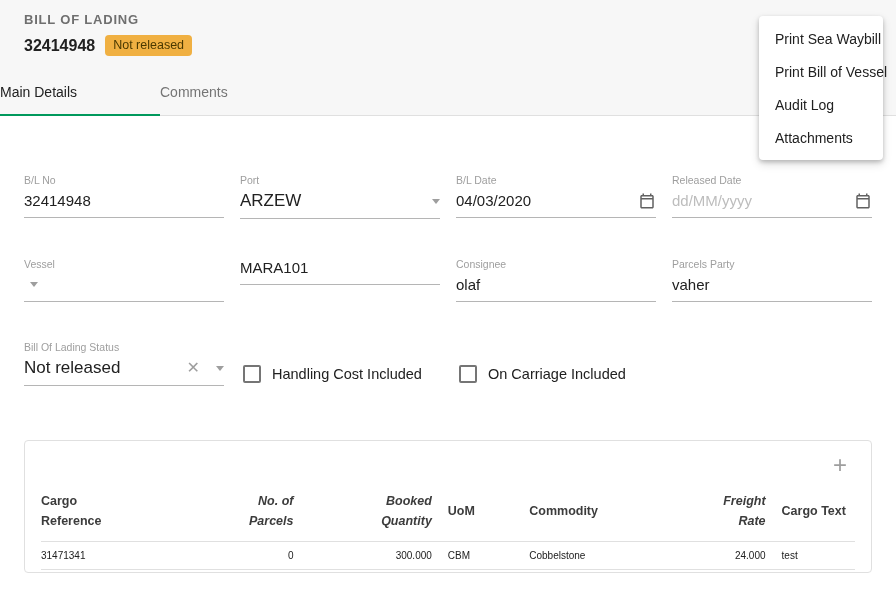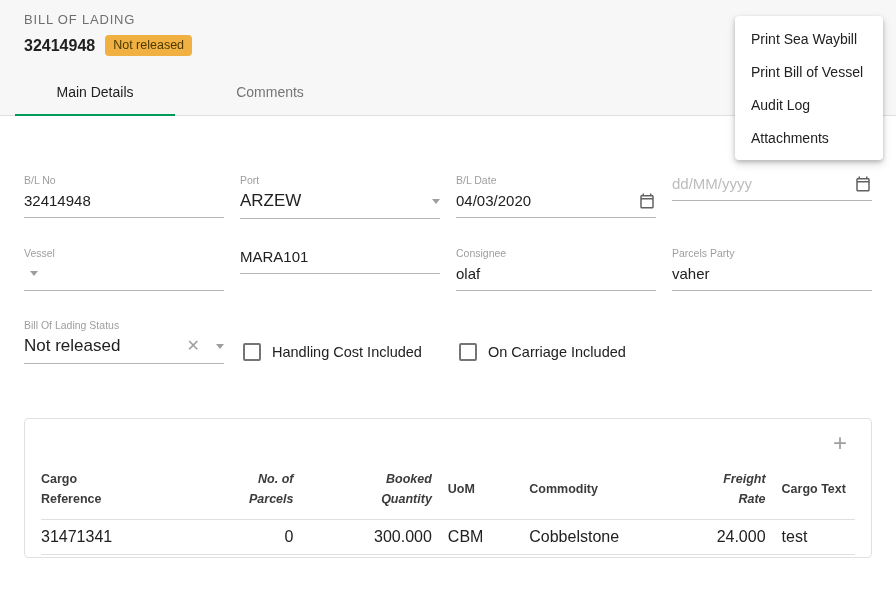--- a/index.html
+++ b/index.html
@@ -21,80 +21,78 @@
     position:relative;
     overflow:hidden;
   }
   
   .topbar{background:#f7f7f7;}
   .header{padding:12px 24px 0;}
   .page-title{
     font-size:13px;
     letter-spacing:.8px;
     color:#6f6f6f;
-    font-weight:400;
+    font-weight:700;
   }
   .number-row{display:flex;align-items:center;margin-top:8px;}
   .bl-number{font-size:16px;font-weight:700;color:var(--text-dark);}
   .badge{
     margin-left:10px;
     background:var(--badge-bg);
     color:var(--badge-text);
     font-size:12.5px;
     padding:3px 8px;
     border-radius:4px;
     line-height:1.2;
   }
   .tabs{
     display:flex;
     margin-top:14px;
     border-bottom:1px solid var(--divider);
   }
   .tab{
     width:160px;
-    text-align:center;
     font-size:14px;
     font-weight:500;
     padding:14px 0 15px;
     color:var(--text-gray);
     position:relative;
     cursor:pointer;
-    margin-left:15px;
   }
   .tab.active{color:var(--text-dark);}
   .tab.active::after{
     content:"";
     position:absolute;left:0;right:0;bottom:-1px;
     height:2px;background:var(--accent);
   }
   
   .menu{
     position:absolute;
     top:16px;right:13px;
-    width:148px;
+    width:124px;
     background:#fff;
     border-radius:4px;
     box-shadow:0 2px 4px rgba(0,0,0,.2), 0 4px 10px rgba(0,0,0,.14);
     padding:6px 0;
     z-index:10;
   }
   .menu-item{
     font-size:14px;
     color:var(--text-dark);
     padding:8.5px 16px;
     white-space:nowrap;
     cursor:pointer;
   }
   
   .form{padding:58px 24px 0;}
   .row{
     display:grid;
     grid-template-columns:repeat(4,1fr);
     column-gap:16px;
-    margin-bottom:28px;
+    margin-bottom:39px;
   }
   .field label{
     display:block;
     font-size:10.5px;
     color:var(--label-gray);
     margin-bottom:5px;
   }
   .control{
     display:flex;
     align-items:center;
@@ -160,21 +158,21 @@
   }
   th{
     font-size:12.5px;font-weight:700;color:#3c3c3c;
     text-align:left;vertical-align:middle;
     padding:6px 8px 10px;line-height:1.6;
   }
   th span{display:inline-block;max-width:68px;}
   th.ar, td.ar{text-align:right;}
   th.ar span{text-align:right;font-style:italic;}
   td{
-    font-size:16px;color:var(--text-dark);
+    font-size:10px;color:var(--text-dark);
     padding:8px 8px;
     border-top:1px solid var(--divider);
     border-bottom:1px solid var(--divider);
   }
   th:first-child, td:first-child{padding-left:0;}
   col.c1{width:22%;} col.c2{width:10%;} col.c3{width:17%;}
   col.c4{width:10%;} col.c5{width:19%;} col.c6{width:12%;} col.c7{width:10%;}
 </style>
 </head>
 <body>
@@ -221,20 +219,21 @@
       <div class="control">
         <input value="04/03/2020" style="">
         <span class="calbtn">
           <svg width="18" height="18" viewBox="0 0 24 24">
               <path fill="#616161" d="M19 4h-1V2h-2v2H8V2H6v2H5c-1.1 0-2 .9-2 2v14c0 1.1.9 2 2 2h14c1.1 0 2-.9 2-2V6c0-1.1-.9-2-2-2zm0 16H5V10h14v10zM5 8V6h14v2H5z"></path>
             </svg>
         </span>
       </div>
     </div>
     <div class="field">
+      <label>Released Date</label>
       <div class="control">
         <input placeholder="dd/MM/yyyy" style="">
         <span class="calbtn">
           <svg width="18" height="18" viewBox="0 0 24 24">
               <path fill="#616161" d="M19 4h-1V2h-2v2H8V2H6v2H5c-1.1 0-2 .9-2 2v14c0 1.1.9 2 2 2h14c1.1 0 2-.9 2-2V6c0-1.1-.9-2-2-2zm0 16H5V10h14v10zM5 8V6h14v2H5z"></path>
             </svg>
         </span>
       </div>
     </div>
   </div>

